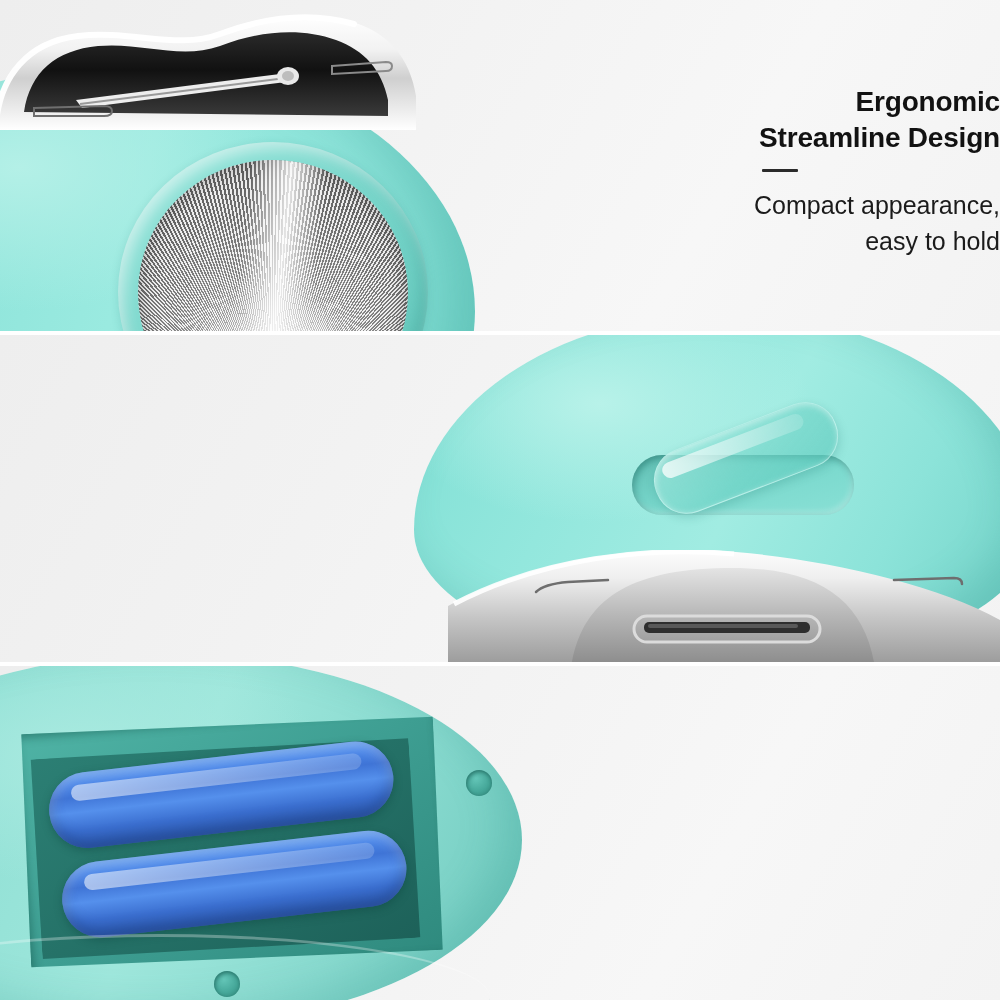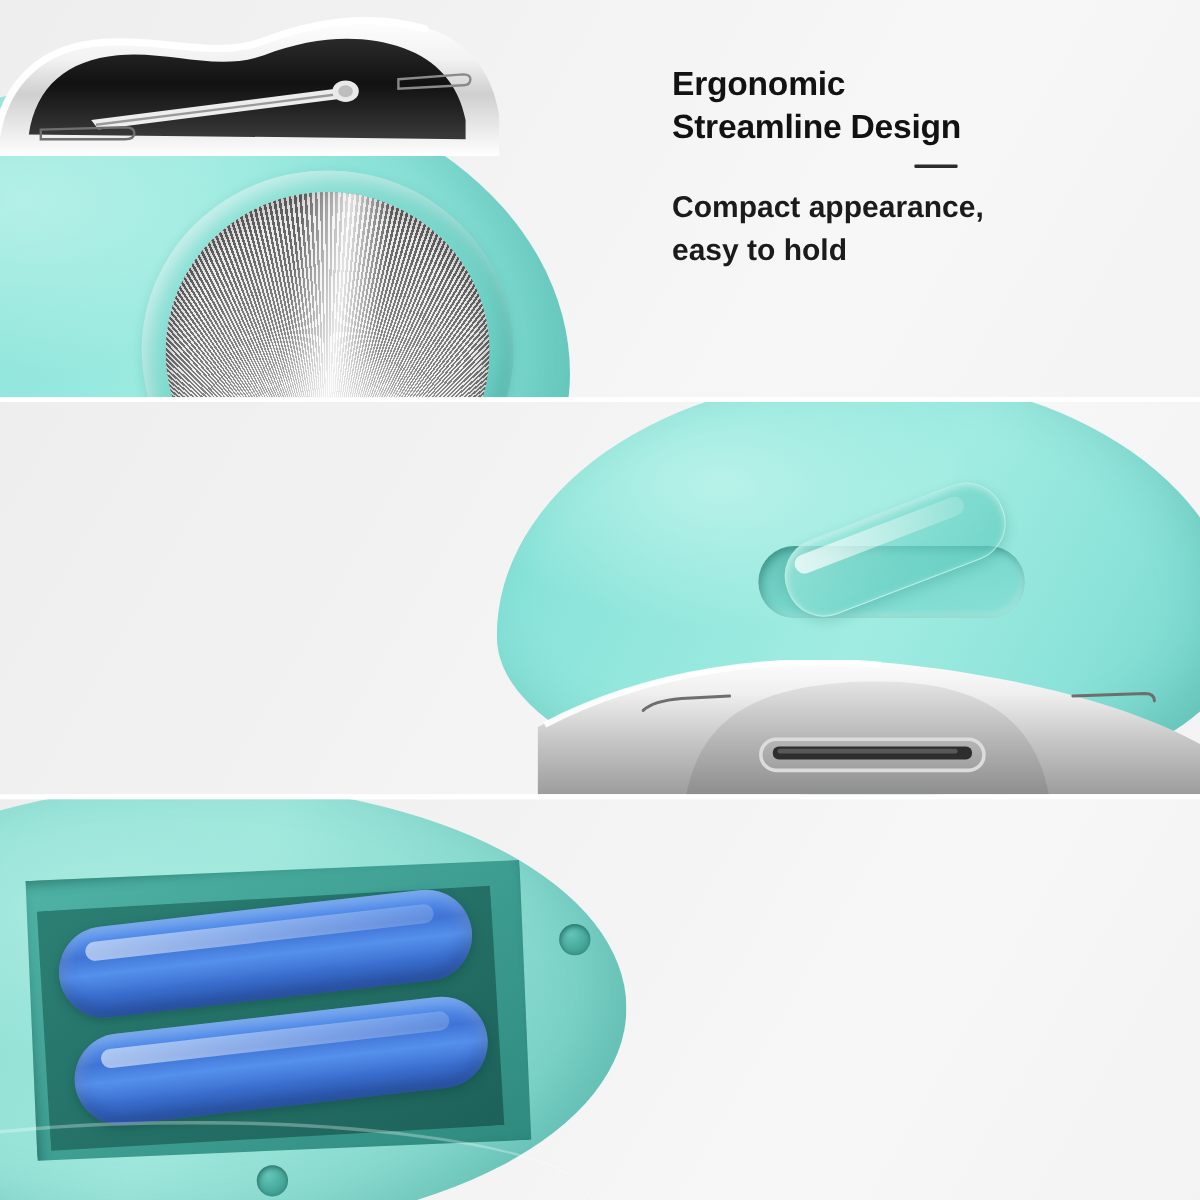--- a/index.html
+++ b/index.html
@@ -15,28 +15,28 @@
   .panel{position:absolute;left:0;width:1000px;overflow:hidden;
          background:linear-gradient(120deg,#eeeeee 0%,#f2f2f2 35%,#f7f7f7 70%,#f3f3f3 100%);}
   #panel-1{top:0;height:331px;}
   #panel-2{top:335px;height:327px;}
   #panel-3{top:666px;height:334px;}
   .divider{position:absolute;left:0;width:1000px;height:4px;background:#ffffff;z-index:40;}
   #divider-1{top:331px;}
   #divider-2{top:662px;}
 
   
-  .textblock{position:absolute;z-index:30;text-align:left;}
+  .textblock{position:absolute;z-index:30;text-align:right;margin-top:32px;}
   .headline{
     font-weight:bold;color:#121212;
     letter-spacing:-0.2px;line-height:1.28;
     white-space:pre-line;
   }
   .rule{width:36px;height:3px;background:#2b2b2b;margin:13px auto 15px auto;border-radius:1px;}
-  .body-line{color:#1b1b1b;line-height:1.45;white-space:pre-line;font-weight:700;}
+  .body-line{color:#1b1b1b;line-height:1.45;white-space:pre-line;font-weight:400;}
 
   #text-1{left:560px;top:52px;width:440px;}
   #text-1 .headline{font-size:28px;}
   #text-1 .body-line{font-size:25px;}
 
   
   #art-1{position:absolute;left:0;top:0;width:560px;height:331px;z-index:10;}
 
   
   #p1-body{

